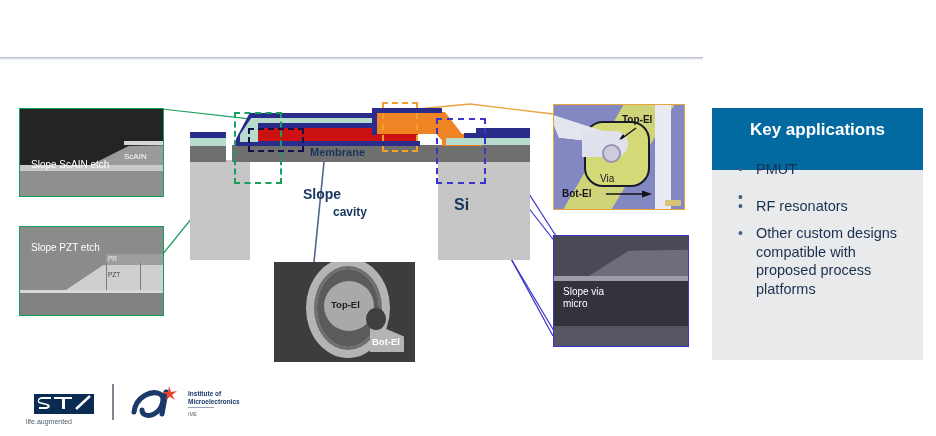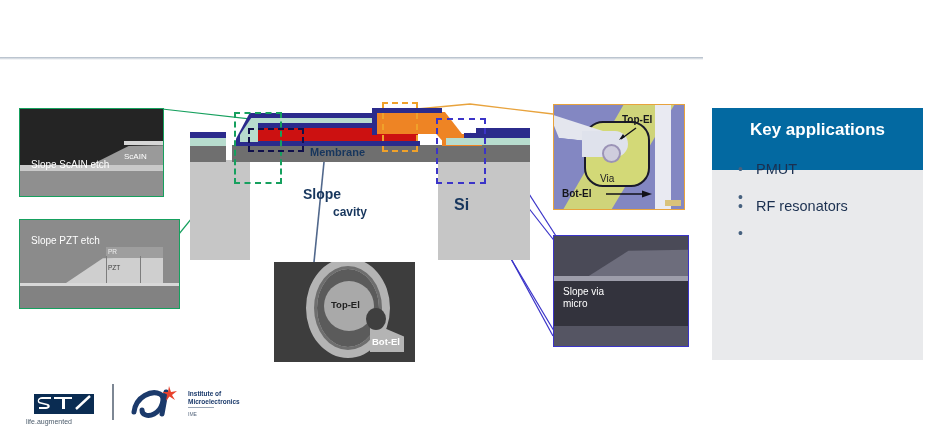--- a/index.html
+++ b/index.html
@@ -57,21 +57,21 @@
   #sem-scaln .sub{position:absolute;left:0;top:62px;width:100%;height:25px;background:#8f8f8f;}
   #sem-scaln .slope{
     position:absolute;left:57px;top:34px;width:86px;height:22px;background:#9a9a9a;
     clip-path:polygon(16% 100%, 60% 14%, 100% 10%, 100% 100%);
   }
   #sem-scaln .topcap{position:absolute;left:104px;top:32px;width:39px;height:4px;background:#d6d6d6;}
   #sem-scaln .cap1{left:11px;top:14px;font-size:10px;margin-top:36px;}
   #sem-scaln .cap2{left:104px;top:42px;font-size:8px;text-align:center;}
 
   
-  #sem-pzt{left:19px;top:219px;width:143px;height:88px;border:1.5px solid #16a05e;background:#8e8e8e;padding-left:16px;}
+  #sem-pzt{left:19px;top:226px;width:143px;height:88px;border:1.5px solid #16a05e;background:#8e8e8e;}
   #sem-pzt .sky{position:absolute;left:0;top:0;width:100%;height:63px;background:#8b8b8b;}
   #sem-pzt .line{position:absolute;left:0;top:63px;width:100%;height:3px;background:#d8d8d8;}
   #sem-pzt .sub{position:absolute;left:0;top:66px;width:100%;height:22px;background:#828282;}
   #sem-pzt .stack{
     position:absolute;left:46px;top:36px;width:97px;height:27px;background:#cfcfcf;
     clip-path:polygon(0% 100%, 38% 8%, 100% 4%, 100% 100%);
   }
   #sem-pzt .pr{position:absolute;left:86px;top:27px;width:57px;height:11px;background:#9e9e9e;}
   #sem-pzt .prl{position:absolute;left:88px;top:28px;color:#efefef;font-size:6.5px;}
   #sem-pzt .pztl{position:absolute;left:88px;top:44px;color:#3f3f3f;font-size:6.5px;}
@@ -320,20 +320,21 @@
       </li>
       <li>
         <span class="bullet">•</span>
       </li>
       <li>
         <span class="bullet">•</span>
         <span>RF resonators</span>
       </li>
       <li>
         <span class="bullet">•</span>
+        <span>Other custom designs compatible with proposed process platforms</span>
       </li>
     </ul>
   </div>
 
   <div id="footer">
     <svg id="st-logo" viewBox="0 0 68 30" xmlns="http://www.w3.org/2000/svg">
       <path d="M4 6 L64 6 L64 26 L4 26 Z" fill="#0a2c52"></path>
       <path d="M12 11 C9 11 8 13 10 14 L18 16 C21 17 20 21 16 21 L9 21 L9 19 L16 19 C18 19 18 17.6 16.6 17.2 L9.6 15.4 C6.6 14.6 7.2 9 12.4 9 L21 9 L21 11 Z" fill="#ffffff"></path>
       <path d="M24 9 L42 9 L42 11 L35 11 L35 21 L32 21 L32 11 L24 11 Z" fill="#ffffff"></path>
       <path d="M44 6 L64 6 L64 26 L48 26 Z" fill="#0a2c52"></path>

